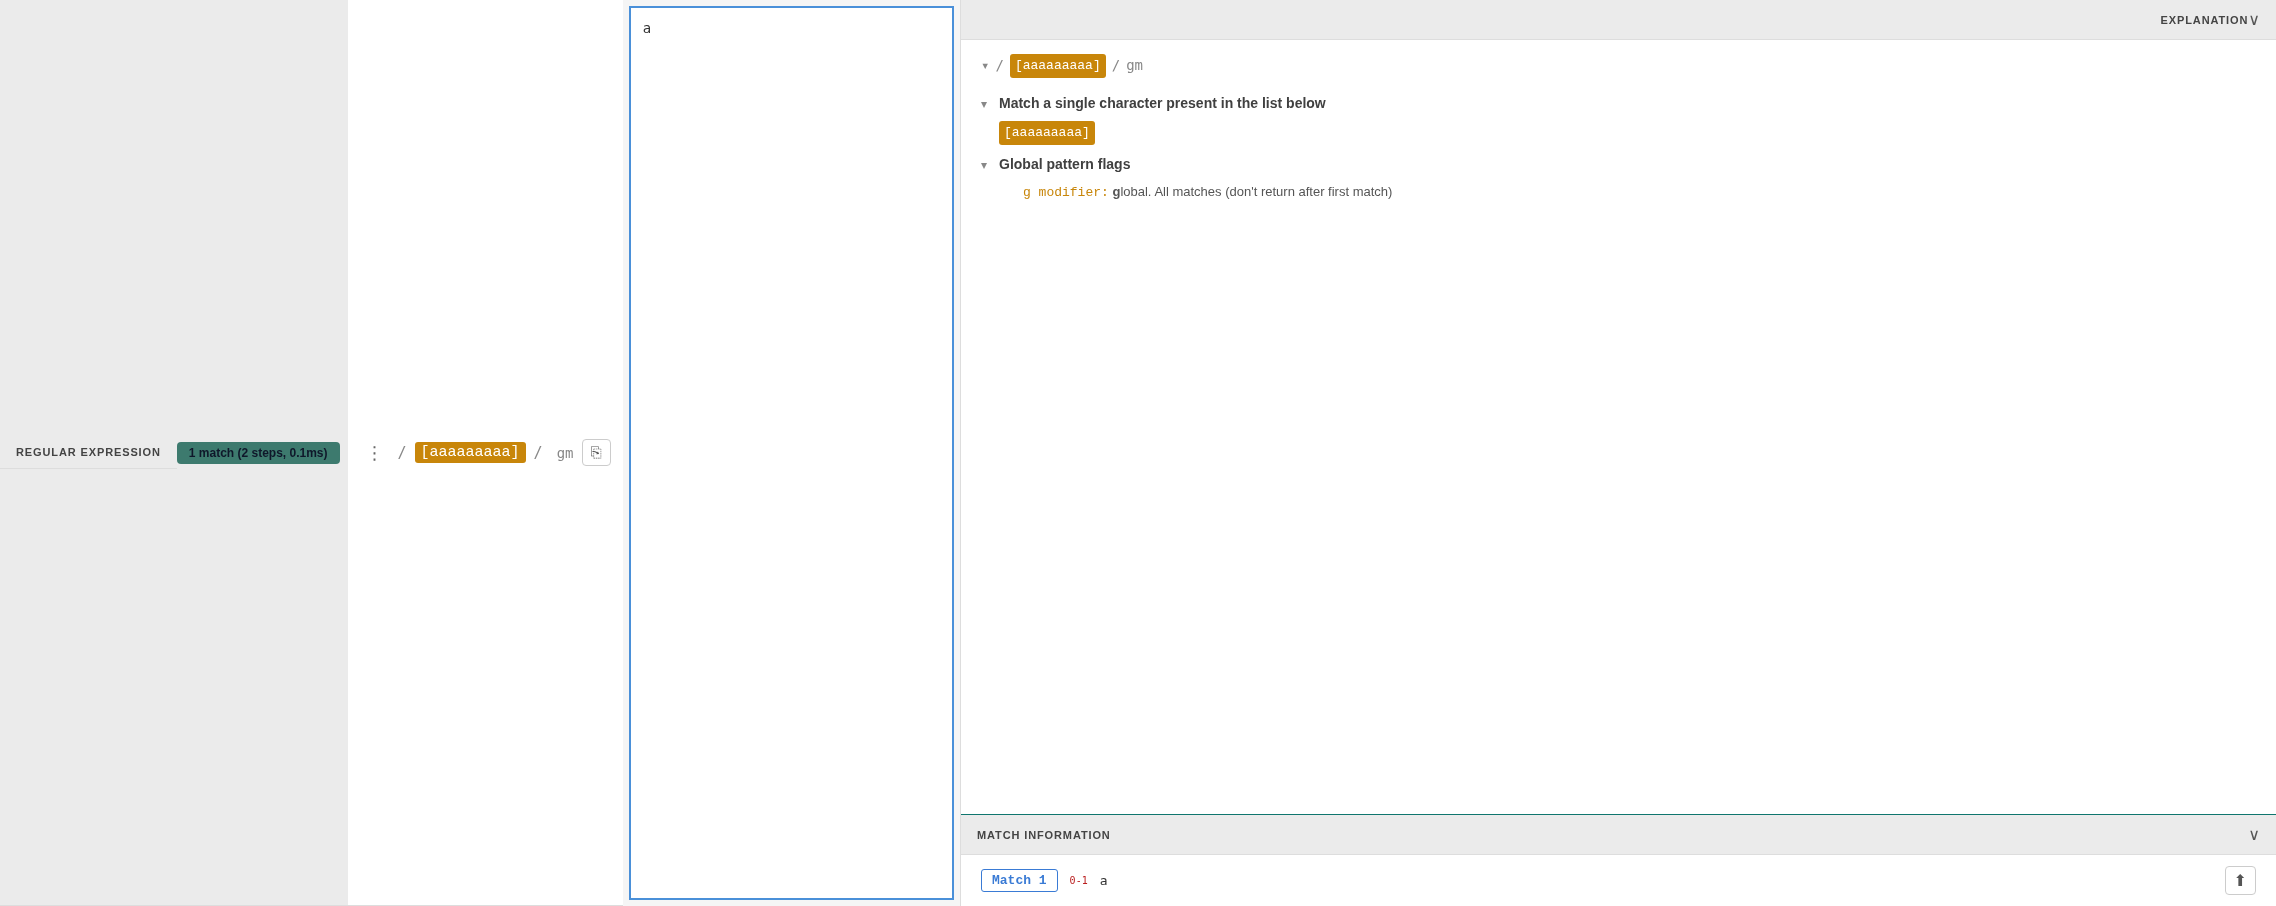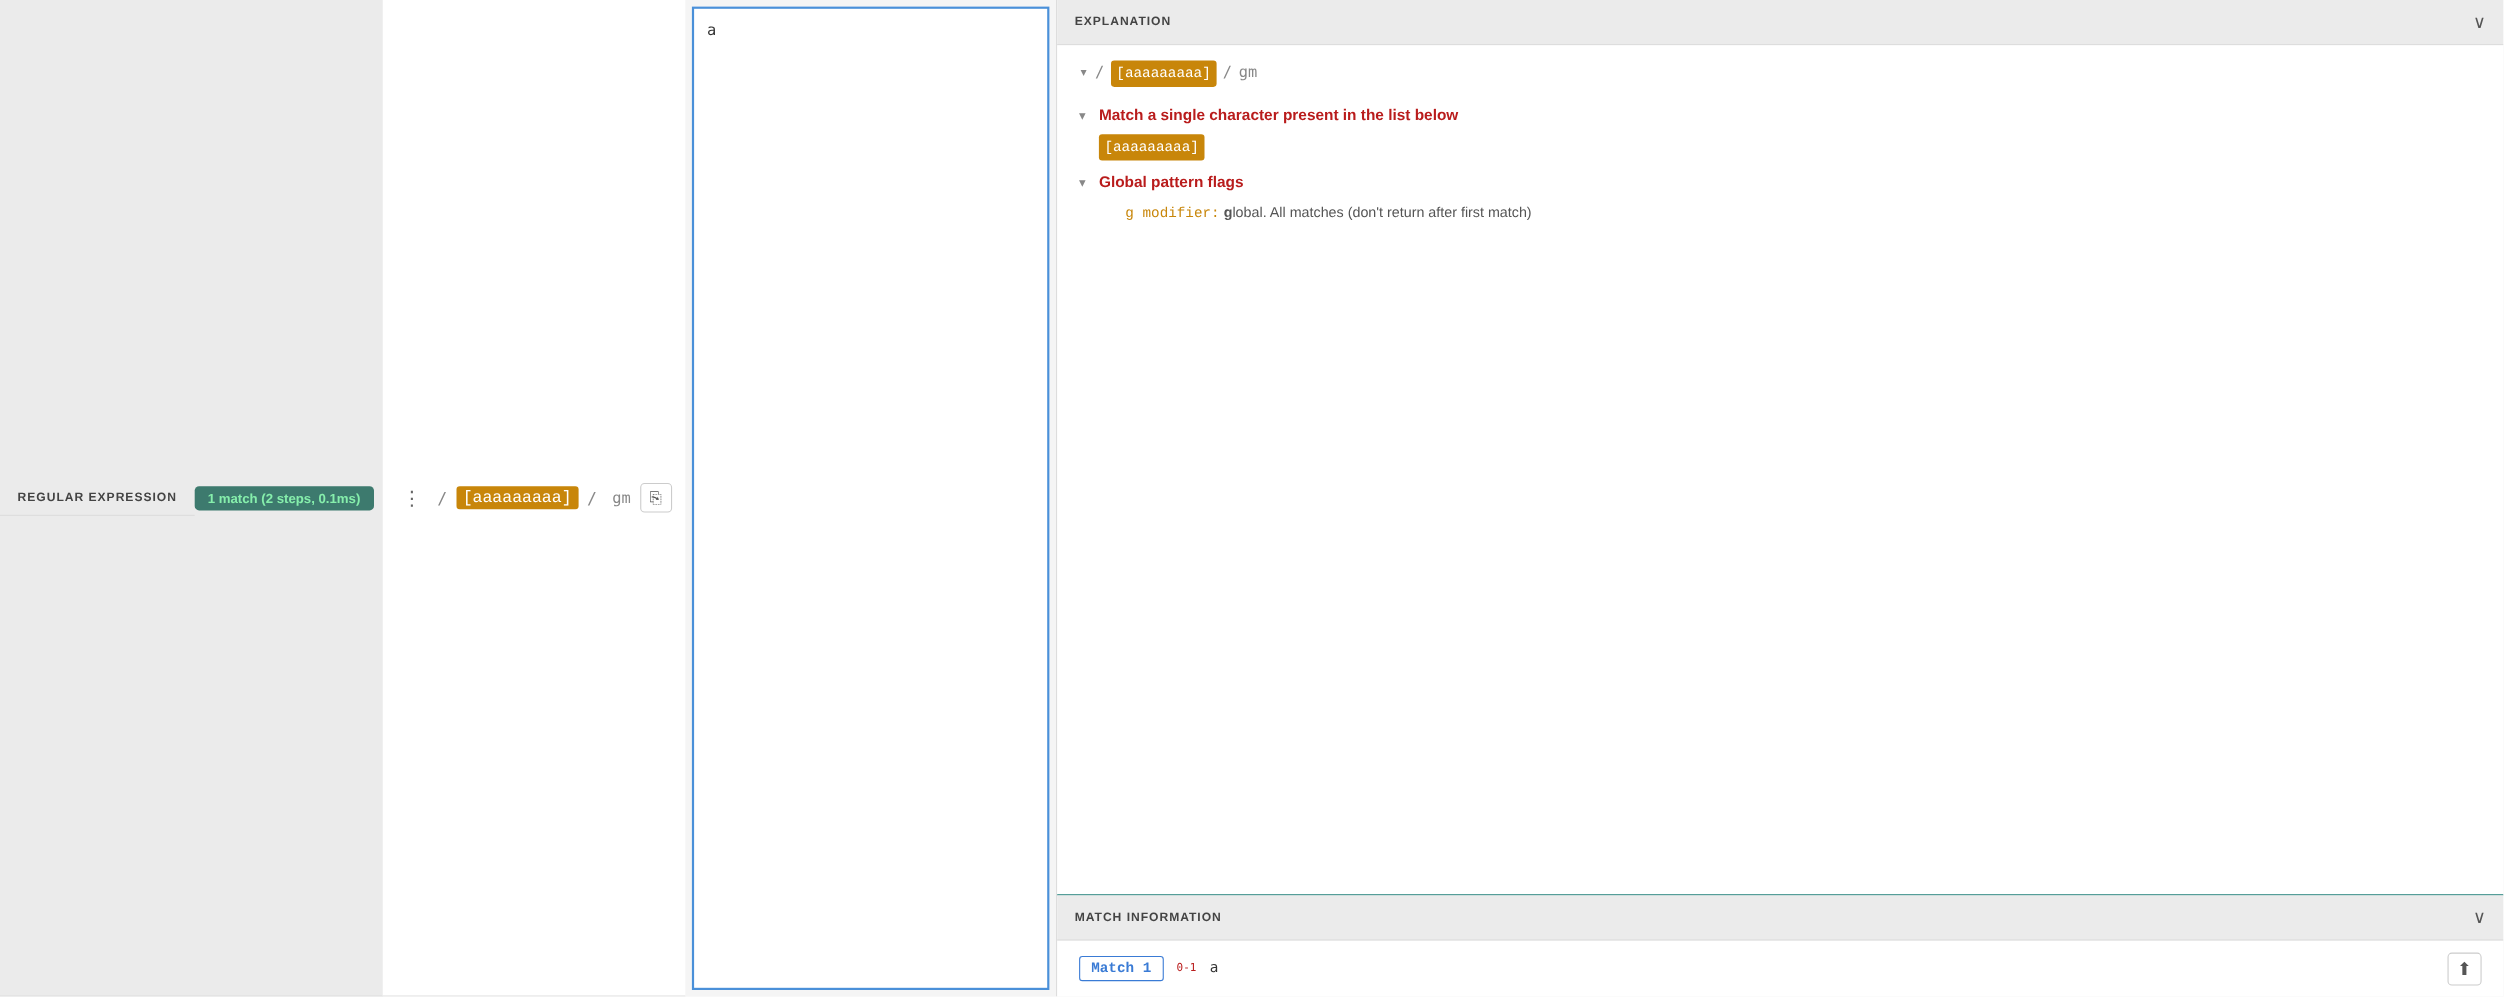--- a/index.html
+++ b/index.html
@@ -42,21 +42,21 @@
 
     .regex-header-row {
       display: flex;
       align-items: center;
       background: #ebebeb;
       border-bottom: 1px solid #ddd;
     }
 
     .match-badge {
       background: #3d7a6e;
-      color: #86efac;
+      color: #0f172a;
       font-size: 12px;
       font-weight: 600;
       padding: 4px 12px;
       border-radius: 4px;
       margin-left: auto;
       margin-right: 8px;
       white-space: nowrap;
     }
 
     .regex-header-row .section-header {
@@ -139,21 +139,21 @@
       display: flex;
       flex-direction: column;
       background: #fff;
       border-left: 1px solid #ddd;
       overflow-y: auto;
     }
 
     .explanation-header {
       display: flex;
       align-items: center;
-      justify-content: space-between;
+      justify-content: flex-end;
       padding: 10px 16px;
       background: #ebebeb;
       border-bottom: 1px solid #ddd;
     }
 
     .explanation-header-label {
       font-size: 11px;
       font-weight: 700;
       letter-spacing: 0.08em;
       color: #444;
@@ -184,21 +184,21 @@
     .tree-toggle {
       color: #888;
       font-size: 12px;
       cursor: pointer;
       margin-top: 2px;
       min-width: 14px;
     }
 
     .tree-label-bold {
       font-weight: 700;
-      color: #b91c1c;
+      color: #404040;
     }
 
     .code-badge {
       background: #c8860a;
       color: #fff;
       font-family: 'Courier New', monospace;
       font-size: 13px;
       padding: 1px 5px;
       border-radius: 3px;
       display: inline-block;

